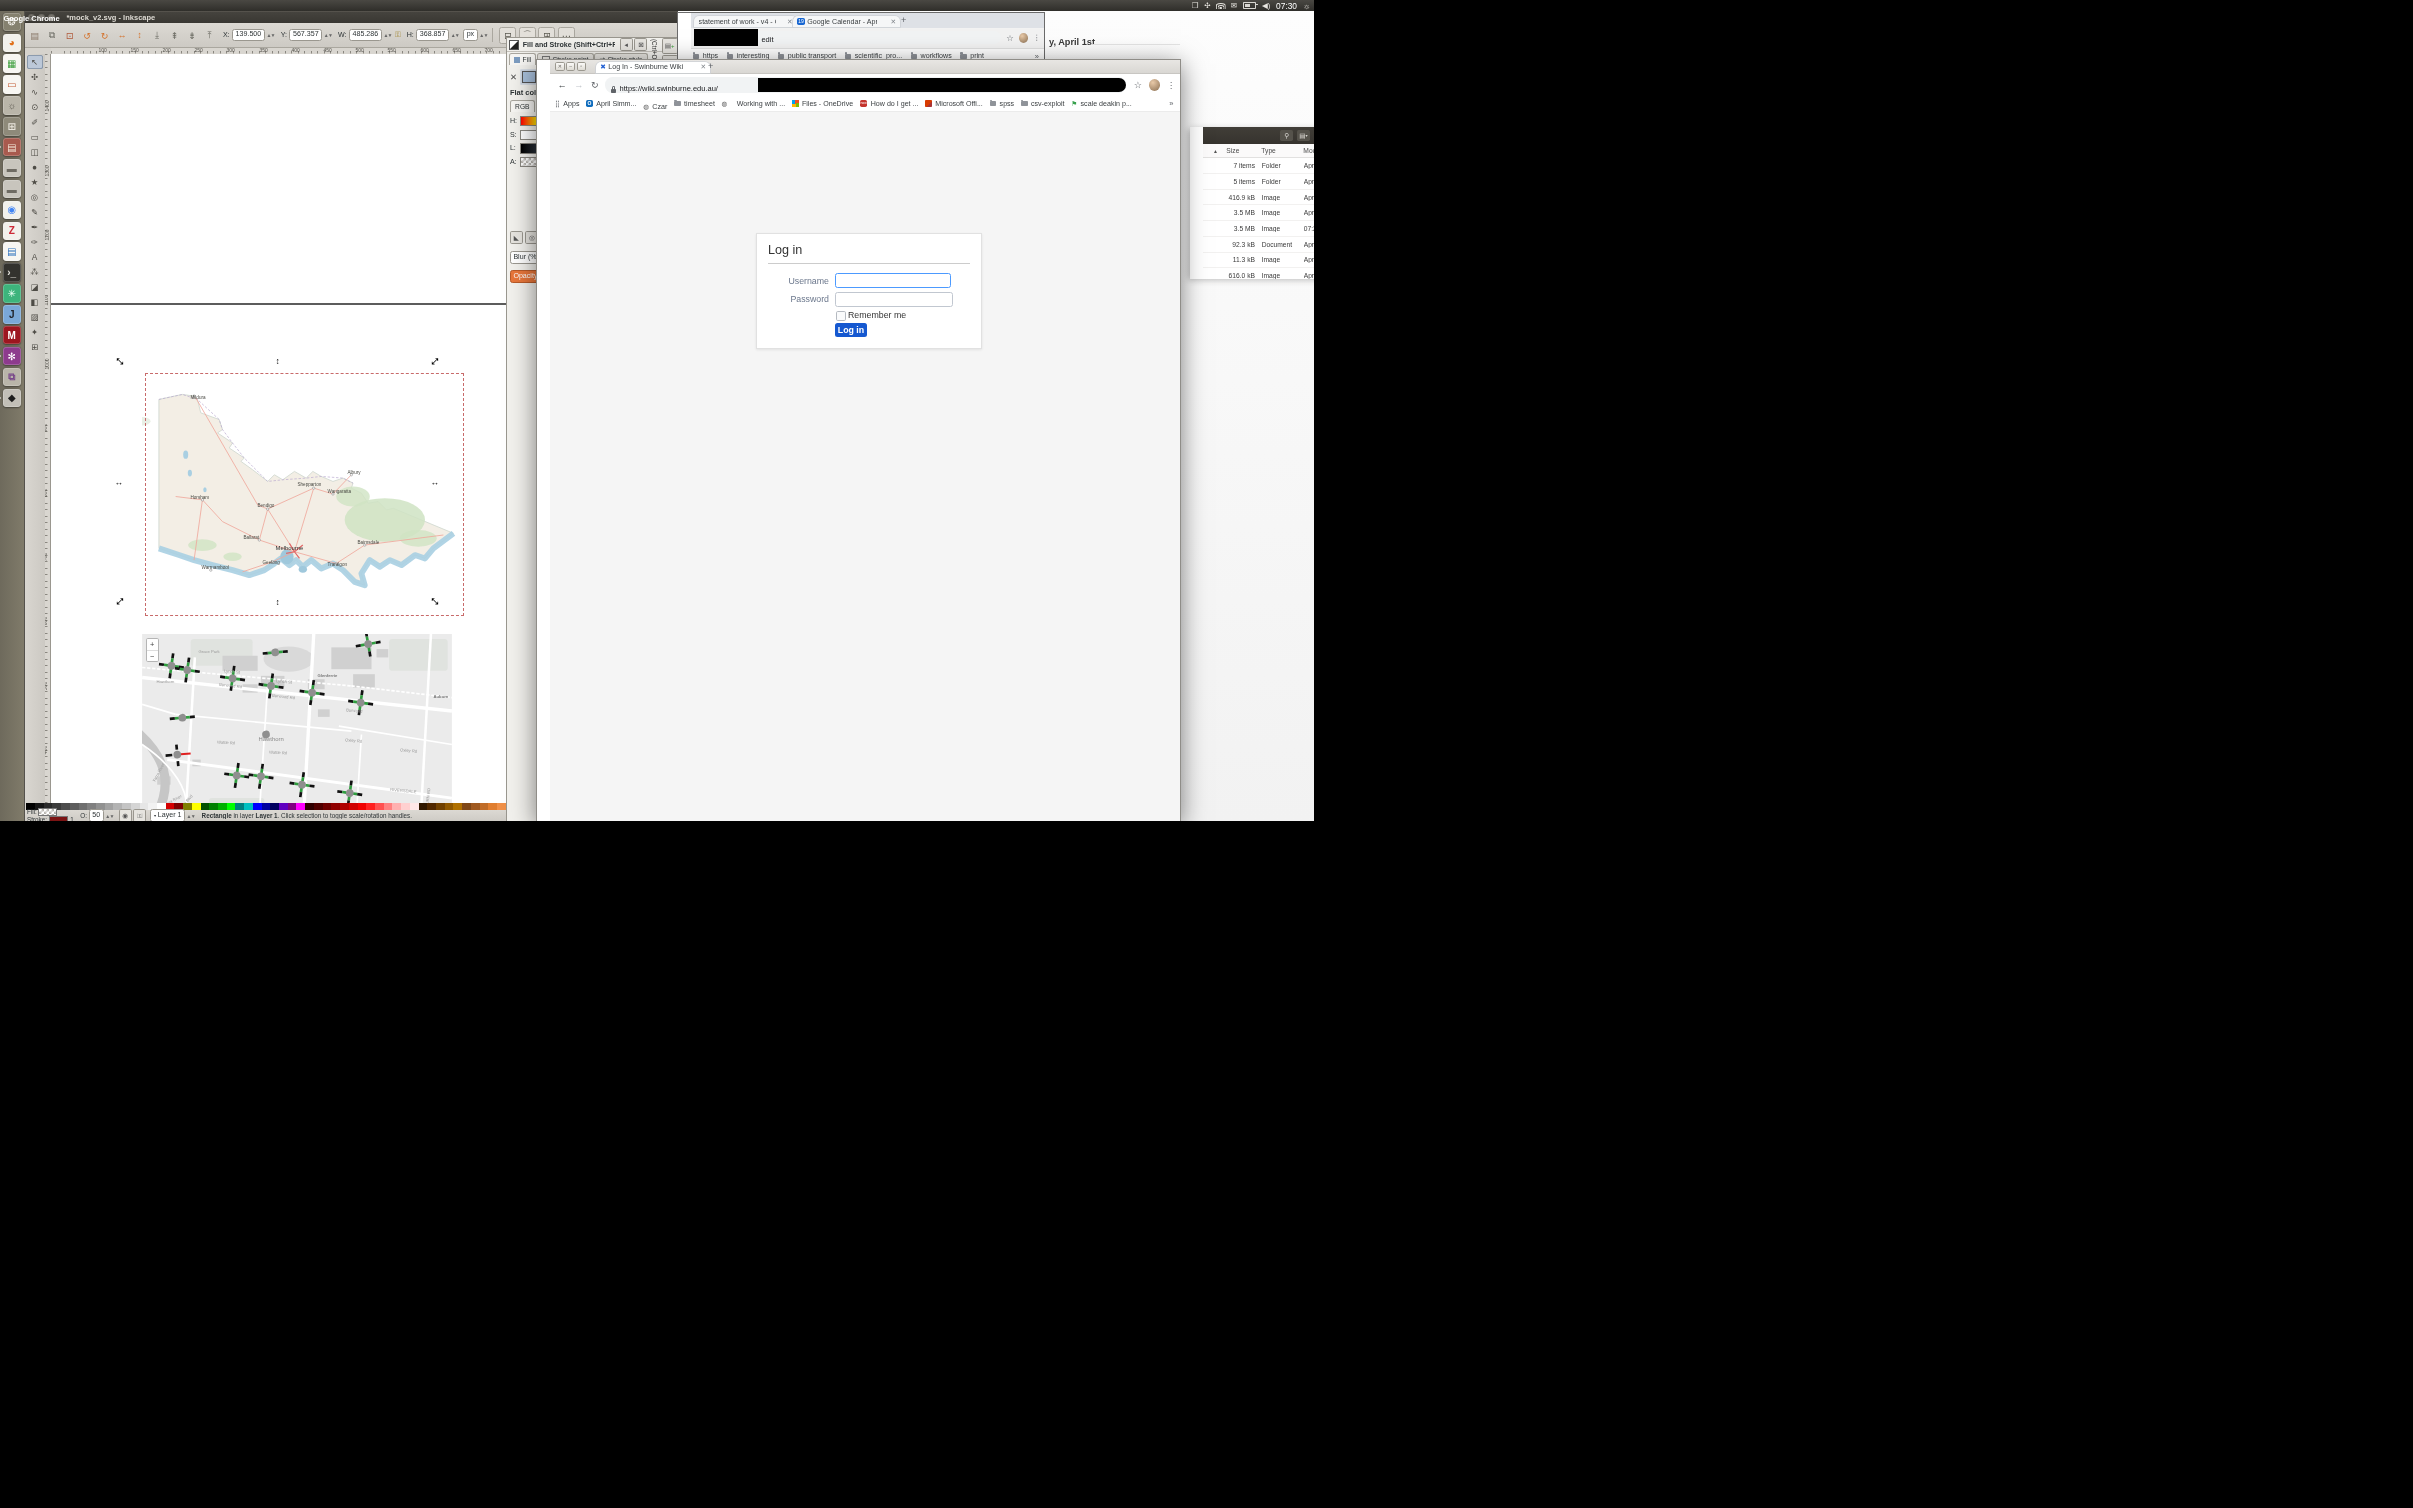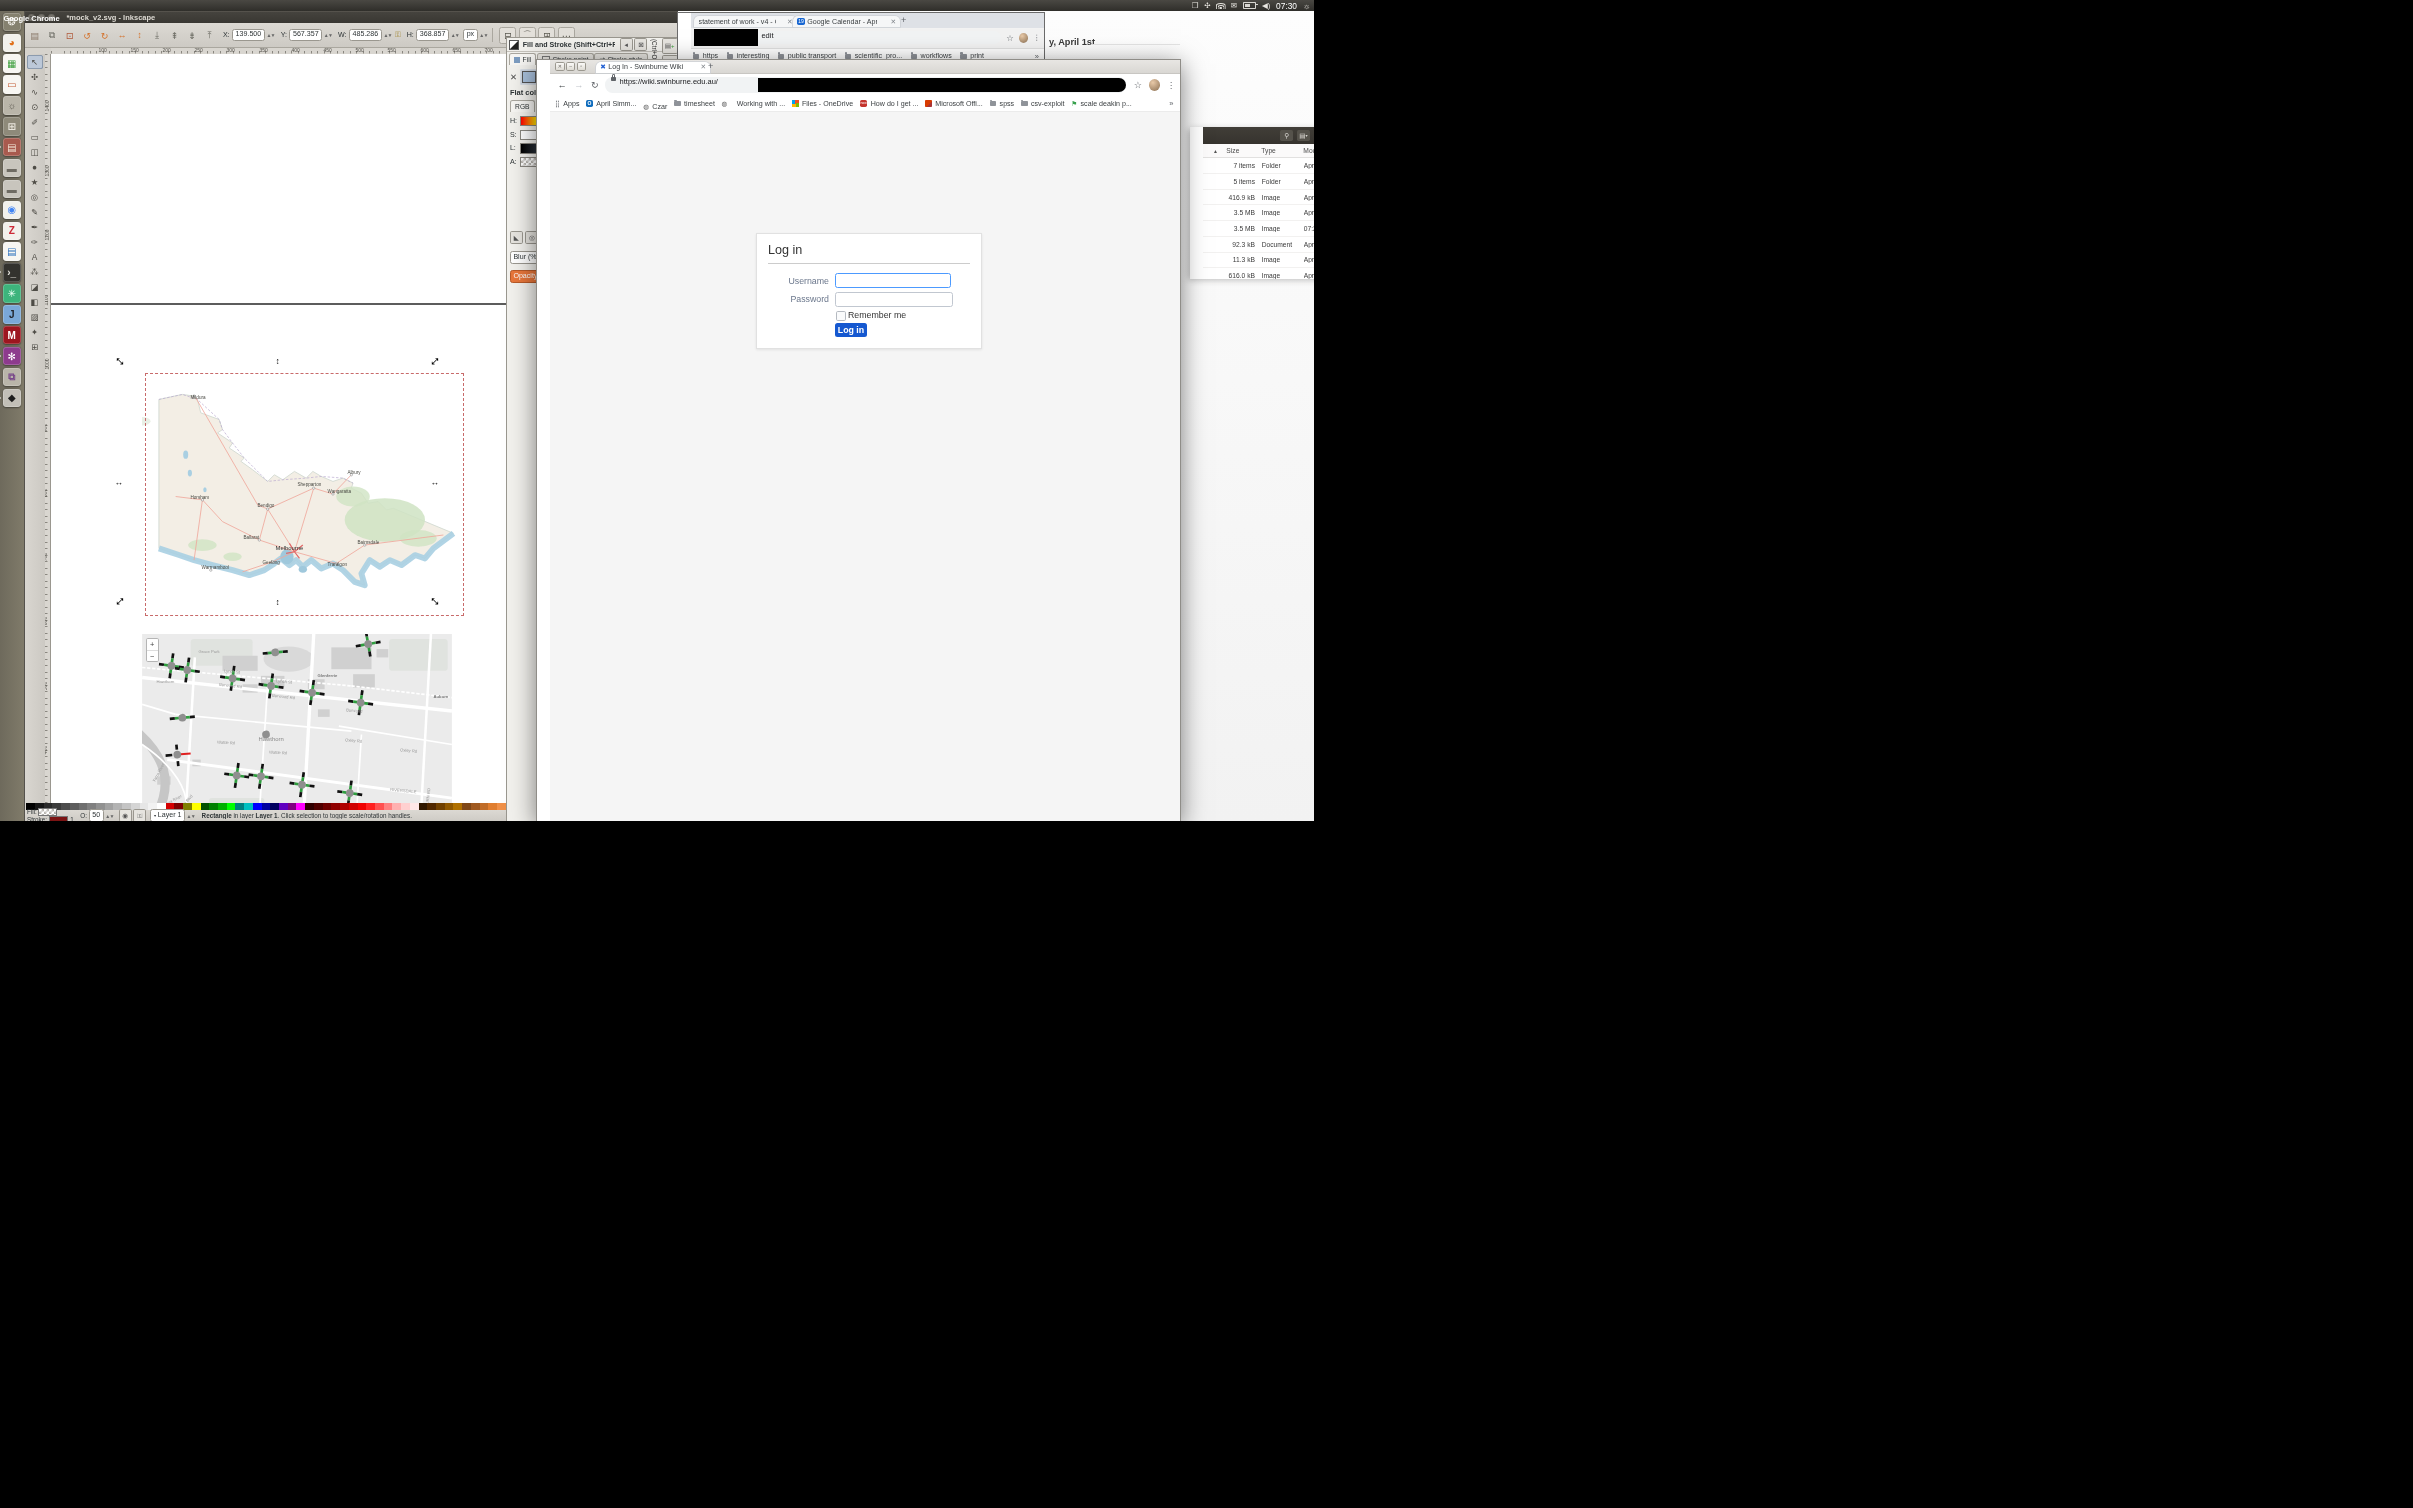--- a/index.html
+++ b/index.html
@@ -55,21 +55,21 @@
   
   #dock{left:481px;top:25px;width:172px;height:785px;background:#f2f1ed;border:0.8px solid #9a978f;box-sizing:border-box;}
   .fstab{font-size:6.7px;color:#2e3436;padding:1.7px 4.2px;border:0.8px solid #aaa79f;border-bottom:none;border-radius:2.5px 2.5px 0 0;background:#e6e4df;margin-right:0.8px;white-space:nowrap;}
   .fstab.on{background:#f7f6f3;}
   .grad{height:8.4px;border:0.8px solid #8a8780;width:101px;}
   .minib{width:11px;height:11px;border:0.8px solid #9a978f;border-radius:1.7px;background:#e6e4df;font-size:6.7px;display:flex;align-items:center;justify-content:center;color:#555;}
   
   .chrome-strip{background:#dee1e6;}
   .ctab{position:absolute;height:11px;background:#f5f6f7;border-radius:5px 5px 0 0;font-size:7.1px;color:#3c4043;display:flex;align-items:center;padding:0 4.2px;box-shadow:0 0 0 0.8px #cdd0d5;}
   .ctab .x{margin-left:auto;color:#80868b;font-size:6.7px;}
-  .urlpill{background:#f1f3f4;border-radius:7.5px;color:#202124;font-size:7.5px;display:flex;align-items:flex-start;}
+  .urlpill{background:#f1f3f4;border-radius:7.5px;color:#202124;font-size:7.5px;display:flex;align-items:flex-end;}
   .lockico{display:inline-block;width:5px;height:4.2px;background:#5f6368;border-radius:0.8px;position:relative;margin:0 3.4px 0 5.9px;}
   .lockico::before{content:"";position:absolute;left:0.8px;top:-2.5px;width:3.4px;height:2.5px;border:0.8px solid #5f6368;border-bottom:none;border-radius:2.5px 2.5px 0 0;box-sizing:border-box;}
   .bm{display:flex;align-items:center;font-size:7.1px;color:#3c4043;margin-right:8.4px;white-space:nowrap;}
   .fold{width:6.7px;height:5px;background:#8f9399;border-radius:0.8px;position:relative;margin-right:3.4px;display:inline-block;}
   .fold::before{content:"";position:absolute;left:0;top:-1.7px;width:2.5px;height:1.7px;background:#8f9399;border-radius:0.8px 0.8px 0 0;}
   .navi{font-size:9.2px;color:#5f6368;margin-left:7.5px;}
   .redact{background:#000;}
   .avatar{width:10px;height:10px;border-radius:50%;background:radial-gradient(circle at 35% 30%,#e8c9a8,#8a6f52);}
   
   #wikiwin{left:536px;top:59px;width:645px;height:763px;background:#fff;box-shadow:0 5px 23.5px rgba(0,0,0,.5);border:0.8px solid #8f8d88;box-sizing:border-box;z-index:30;}

